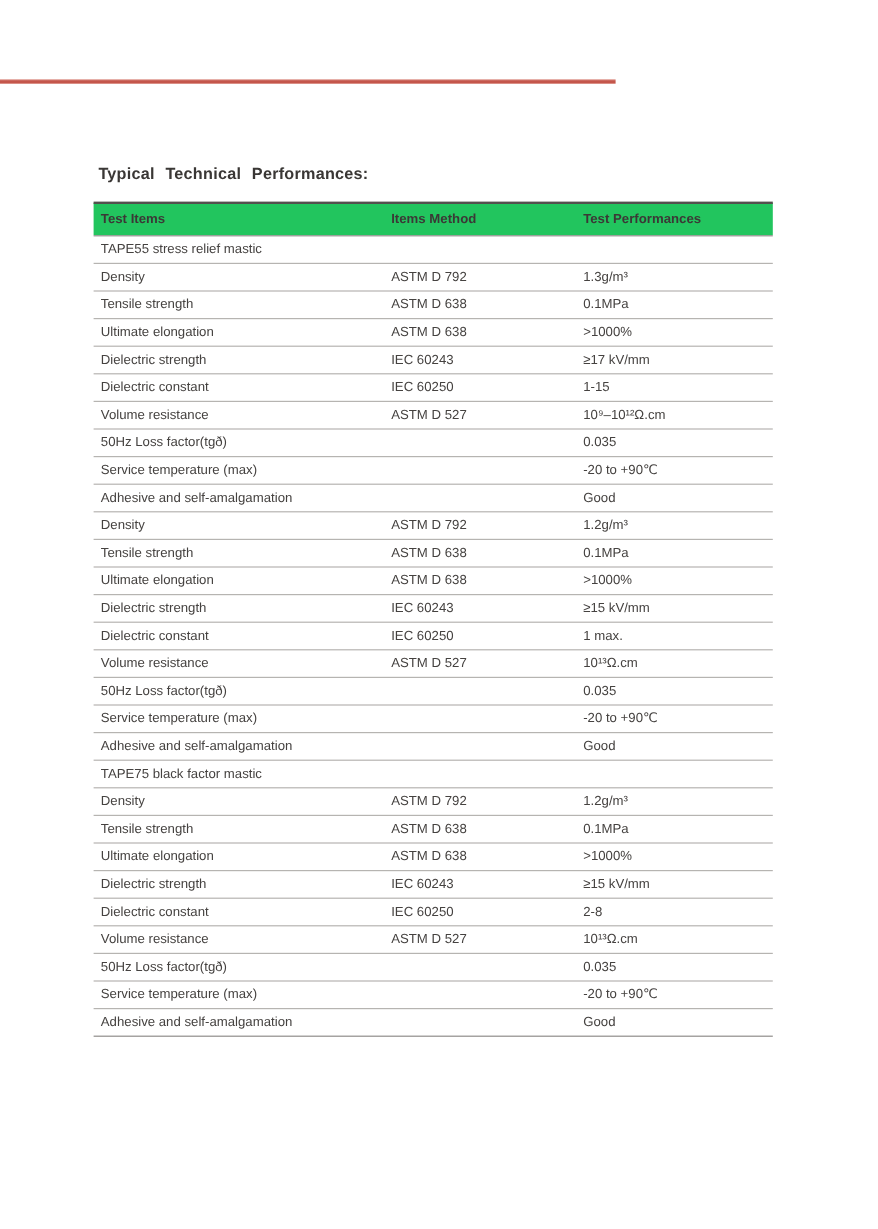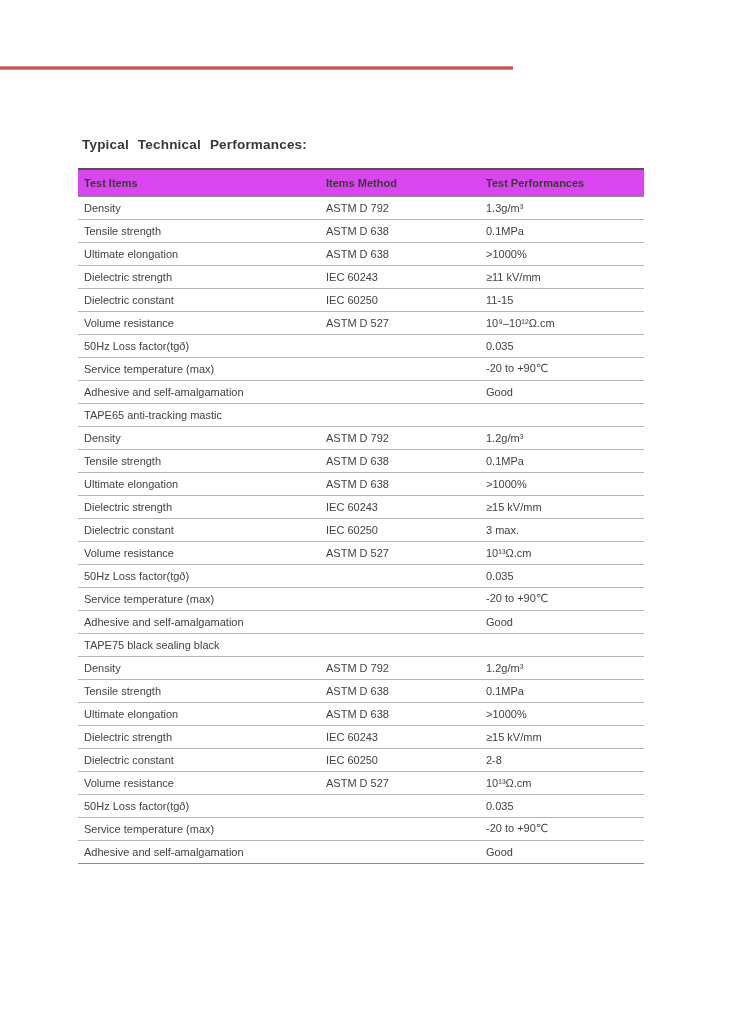--- a/index.html
+++ b/index.html
@@ -43,21 +43,21 @@
     width: 566px;
     border-collapse: collapse;
     table-layout: fixed;
     font-size: 11px;
     color: #454240;
   }
   table.perf-table col.c1 { width: 242px; }
   table.perf-table col.c2 { width: 160px; }
   table.perf-table col.c3 { width: 164px; }
   table.perf-table thead th {
-    background: #d946ef;
+    background: #22c55e;
     text-align: left;
     font-weight: bold;
     color: #3b3836;
     height: 27px;
     padding: 0 0 0 6px;
     border-top: 2px solid #53504d;
     border-bottom: 1px solid #908e8b;
     vertical-align: middle;
   }
   table.perf-table tbody td {
@@ -92,44 +92,47 @@
           <col class="c3">
       </colgroup>
       <thead>
         <tr>
           <th>Test Items</th>
           <th>Items Method</th>
           <th>Test Performances</th>
         </tr>
       </thead>
       <tbody>
+          <tr class="section-row">
+            <td colspan="3">TAPE55 stress relief mastic</td>
+          </tr>
           <tr>
             <td>Density</td>
             <td>ASTM D 792</td>
             <td>1.3g/m³</td>
           </tr>
           <tr>
             <td>Tensile strength</td>
             <td>ASTM D 638</td>
             <td>0.1MPa</td>
           </tr>
           <tr>
             <td>Ultimate elongation</td>
             <td>ASTM D 638</td>
             <td>&gt;1000%</td>
           </tr>
           <tr>
             <td>Dielectric strength</td>
             <td>IEC 60243</td>
-            <td>≥11 kV/mm</td>
+            <td>≥17 kV/mm</td>
           </tr>
           <tr>
             <td>Dielectric constant</td>
             <td>IEC 60250</td>
-            <td>11-15</td>
+            <td>1-15</td>
           </tr>
           <tr>
             <td>Volume resistance</td>
             <td>ASTM D 527</td>
             <td>10⁹–10¹²Ω.cm</td>
           </tr>
           <tr>
             <td>50Hz Loss factor(tgð)</td>
             <td></td>
             <td>0.035</td>
@@ -137,23 +140,20 @@
           <tr>
             <td>Service temperature (max)</td>
             <td></td>
             <td>-20 to +90℃</td>
           </tr>
           <tr>
             <td>Adhesive and self-amalgamation</td>
             <td></td>
             <td>Good</td>
           </tr>
-          <tr class="section-row">
-            <td colspan="3">TAPE65 anti-tracking mastic</td>
-          </tr>
           <tr>
             <td>Density</td>
             <td>ASTM D 792</td>
             <td>1.2g/m³</td>
           </tr>
           <tr>
             <td>Tensile strength</td>
             <td>ASTM D 638</td>
             <td>0.1MPa</td>
           </tr>
@@ -163,21 +163,21 @@
             <td>&gt;1000%</td>
           </tr>
           <tr>
             <td>Dielectric strength</td>
             <td>IEC 60243</td>
             <td>≥15 kV/mm</td>
           </tr>
           <tr>
             <td>Dielectric constant</td>
             <td>IEC 60250</td>
-            <td>3 max.</td>
+            <td>1 max.</td>
           </tr>
           <tr>
             <td>Volume resistance</td>
             <td>ASTM D 527</td>
             <td>10¹³Ω.cm</td>
           </tr>
           <tr>
             <td>50Hz Loss factor(tgð)</td>
             <td></td>
             <td>0.035</td>
@@ -186,21 +186,21 @@
             <td>Service temperature (max)</td>
             <td></td>
             <td>-20 to +90℃</td>
           </tr>
           <tr>
             <td>Adhesive and self-amalgamation</td>
             <td></td>
             <td>Good</td>
           </tr>
           <tr class="section-row">
-            <td colspan="3">TAPE75 black sealing black</td>
+            <td colspan="3">TAPE75 black factor mastic</td>
           </tr>
           <tr>
             <td>Density</td>
             <td>ASTM D 792</td>
             <td>1.2g/m³</td>
           </tr>
           <tr>
             <td>Tensile strength</td>
             <td>ASTM D 638</td>
             <td>0.1MPa</td>

